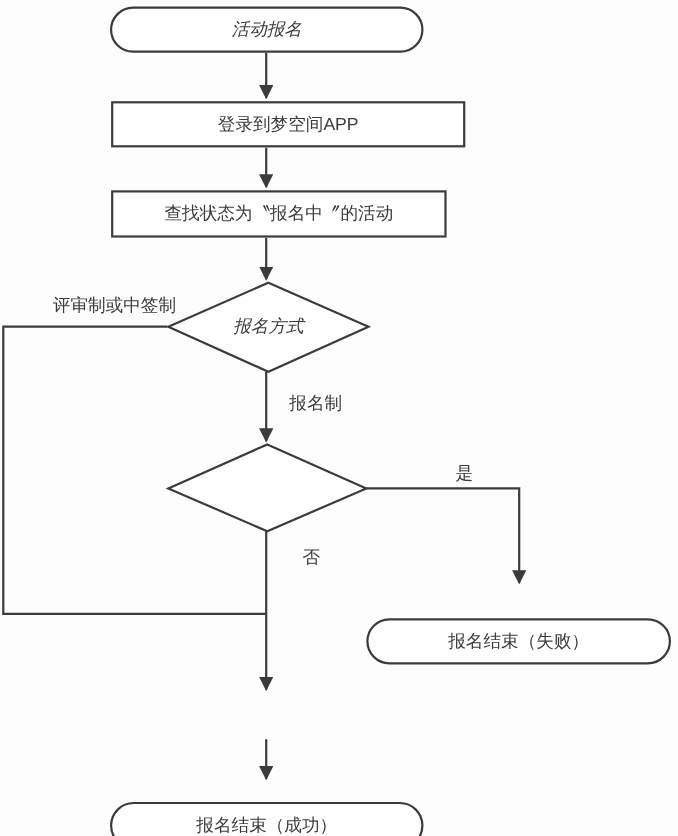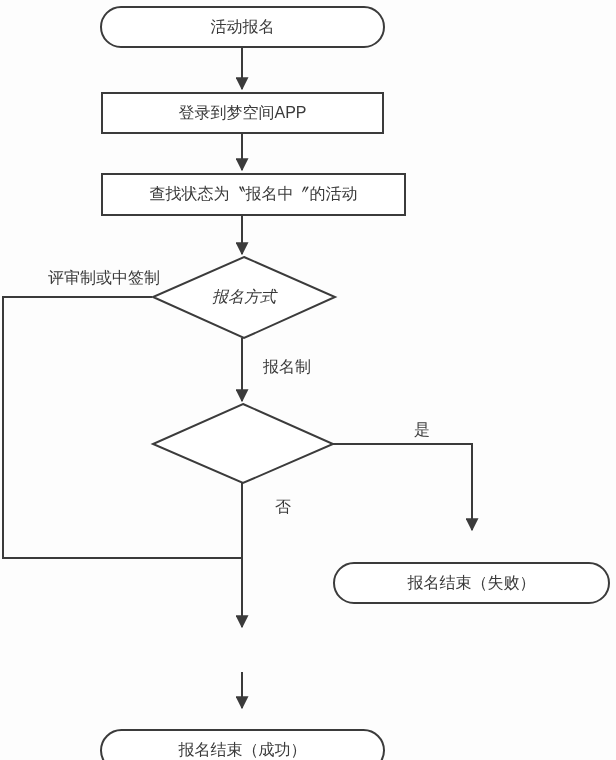--- a/index.html
+++ b/index.html
@@ -48,22 +48,22 @@
     font-style: italic;
   }
   .edge-label {
     position: absolute;
     font-size: 16px;
     color: #3a3a3a;
     white-space: nowrap;
     margin-left: 28px;
   }
   
-  .n-start   { left: 100px; top: 6px;   width: 285px; height: 42px; }
-  .n-login   { left: 101px; top: 92px;  width: 283px; height: 42px; }
+  .n-start   { left: 100px; top: 6px;   width: 285px; height: 42px; font-style: italic; }
+  .n-login   { left: 101px; top: 92px;  width: 322px; height: 42px; }
   .n-find    { left: 101px; top: 173px; width: 305px; height: 43px; }
   .n-fail    { left: 333px; top: 562px; width: 277px; height: 42px; }
   .n-click   { left: 101px; top: 630px; width: 283px; height: 42px; }
   .n-success { left: 100px; top: 711px; width: 285px; height: 43px; margin-top: 18px; }
   .d-method   { left: 164px; top: 283px; width: 160px; height: 28px; }
   .d-capacity { left: 163px; top: 430px; width: 160px; height: 28px; }
   .l-method-left { left: 20px;  top: 268px; }
   .l-method-down { left: 235px; top: 357px; }
   .l-yes         { left: 386px; top: 420px; }
   .l-no          { left: 247px; top: 497px; }

